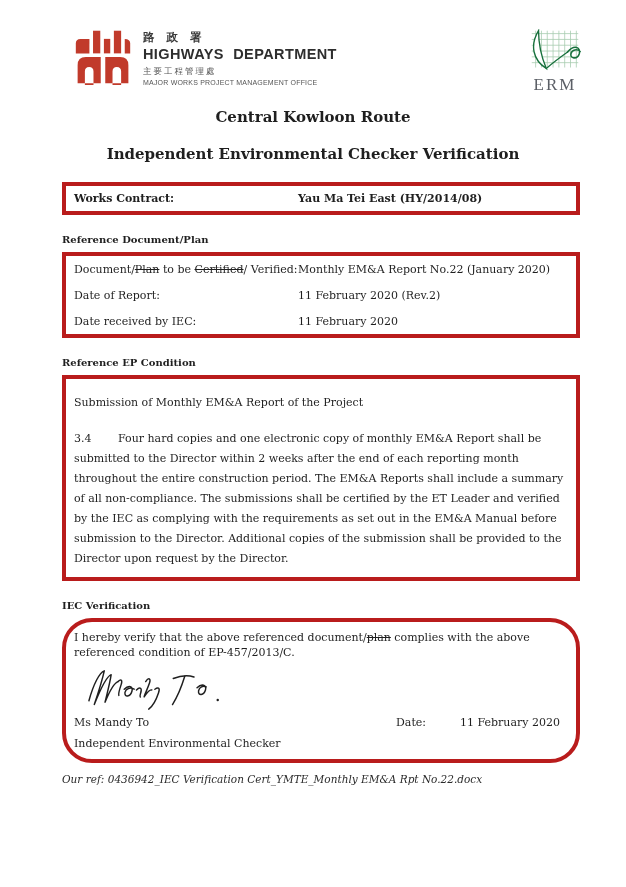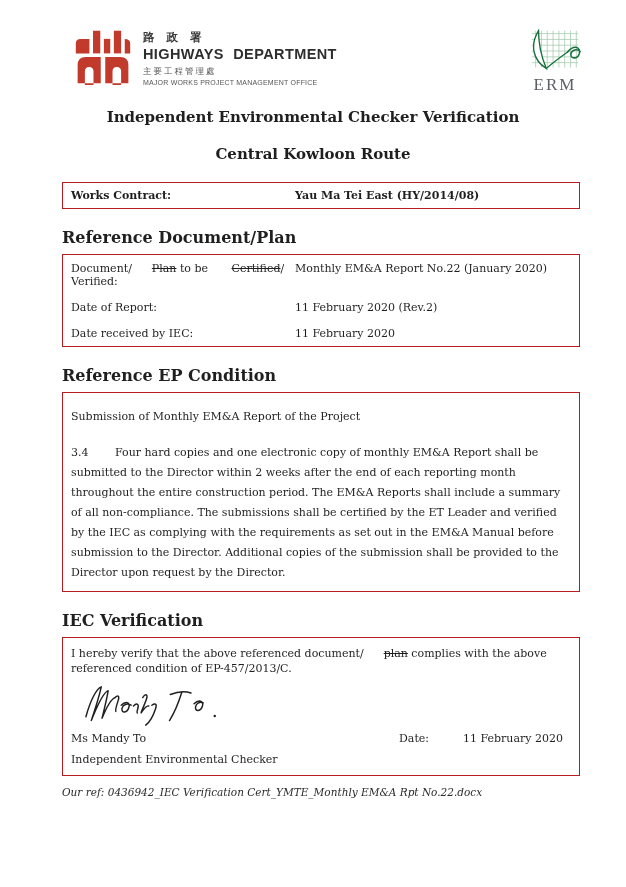--- a/index.html
+++ b/index.html
@@ -15,40 +15,40 @@
   .hd-en{font-size:14.5px;font-weight:bold;letter-spacing:.4px;word-spacing:5px;color:#2e2e2e;font-family:"Liberation Sans",sans-serif;margin-top:2px;}
   .hd-zh-small{font-size:8.5px;letter-spacing:2px;color:#555;margin-top:4px;font-family:"DejaVu Sans",sans-serif;}
   .hd-en-small{font-size:7px;color:#555;margin-top:2px;letter-spacing:.2px;font-family:"Liberation Sans",sans-serif;}
   .erm-block{text-align:center;margin-top:1px;}
   .erm-label{font-size:17px;color:#5b5f66;letter-spacing:2px;margin-top:-3px;font-family:Liberation Serif, serif;}
   
   .titles{text-align:center;margin-top:13px;}
   .title{font-weight:bold;font-size:15px;margin-bottom:19px;}
   
   .content{margin-left:62px;width:518px;}
-  .box{border:1px solid #b91c1c;box-sizing:border-box;}
+  .box{border:4px solid #b91c1c;box-sizing:border-box;}
   .row{padding:6px 8px;}
   .label{display:inline-block;width:224px;vertical-align:top;}
   .bold{font-weight:bold;}
-  .section-heading{font-weight:bold;margin-top:19px;margin-bottom:7px;font-size:16px;}
+  .section-heading{font-weight:bold;margin-top:19px;margin-bottom:7px;font-size:10px;}
   .refdoc-box .row{padding:6.5px 8px;}
   .ep-box{padding:7px 8px 8px;}
   .ep-sub{margin-top:10px;}
   .clause{margin:20px 0 0 0;line-height:20px;}
   .clause-num{display:inline-block;width:44px;}
-  .iec-box{padding:8px 8px 9px;}
+  .iec-box{padding:8px 8px 9px;border-radius:30px;}
   .statement{margin:1px 0 0 0;line-height:14.5px;}
   .signature{margin:7px 0 0 2px;height:46px;}
   .sig-row{display:flex;align-items:baseline;margin-top:3px;}
   .sig-name{flex:1;}
   .date-label{width:64px;}
   .date-value{width:108px;}
   .sig-title{margin-top:8px;}
   .footer-ref{margin-top:10px;font-style:italic;font-size:10.5px;color:#2a2a2a;}
-  .strike{text-decoration:line-through;margin-left:20px;}
+  .strike{text-decoration:line-through;}
   .pre{white-space:pre-wrap;}
 </style>
 </head>
 <body>
 
 <div class="page">
 
   <div class="header">
     <div class="hd-block">
       <span>
@@ -95,22 +95,22 @@
             <path d="M23 40 C31 33 38 28 45 23" stroke-width="1.3"></path>
             <path d="M45 23 C52 15 59 18 57 25 C55 31 47 30 48.5 24.5 C49.5 20.5 55 19.5 58 22.5" stroke-width="1.6"></path>
           </g>
         </svg>
       </span>
       <div class="erm-label">ERM</div>
     </div>
   </div>
 
   <div class="titles">
+    <div class="title">Central Kowloon Route</div>
     <div class="title">Independent Environmental Checker Verification</div>
-    <div class="title">Central Kowloon Route</div>
   </div>
 
   <div class="content">
 
     <div class="box works-box">
       <div class="row">
         <span class="label bold">Works Contract:</span><span class="bold">Yau Ma Tei East (HY/2014/08)</span>
       </div>
     </div>
 

